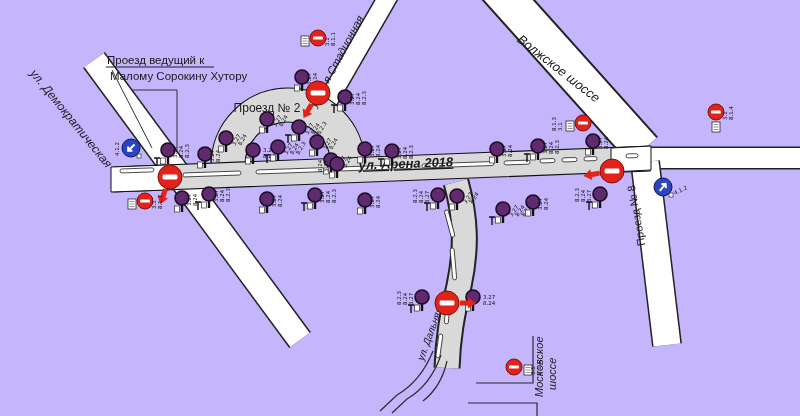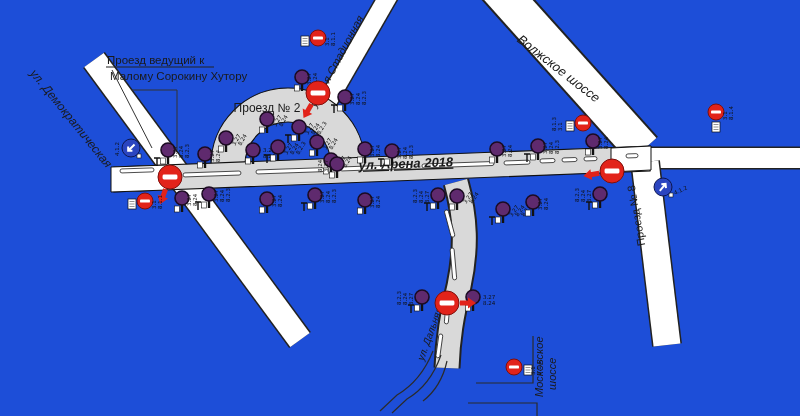--- a/index.html
+++ b/index.html
@@ -1,16 +1,16 @@
 <!DOCTYPE html>
 <html><head>
 <meta charset="utf-8">
 <style>
   html,body{margin:0;padding:0;background:#ffffff;}
-  .wrap{position:relative;width:800px;height:416px;background:#1d4ed8;overflow:hidden;
+  .wrap{position:relative;width:800px;height:416px;background:#c4b5fd;overflow:hidden;
         font-family:"Liberation Sans",sans-serif;}
   svg{display:block;}
   .lbl{fill:#1a1a1a;font-family:"Liberation Sans",sans-serif;}
   .it{font-style:italic;}
   .und{text-decoration:underline;}
   .slabel{fill:#111;font-size:5.5px;font-family:"DejaVu Sans",sans-serif;}
   .thin{stroke:#2b2b2b;stroke-width:1.2;fill:none;}
 </style>
 </head>
 <body>

